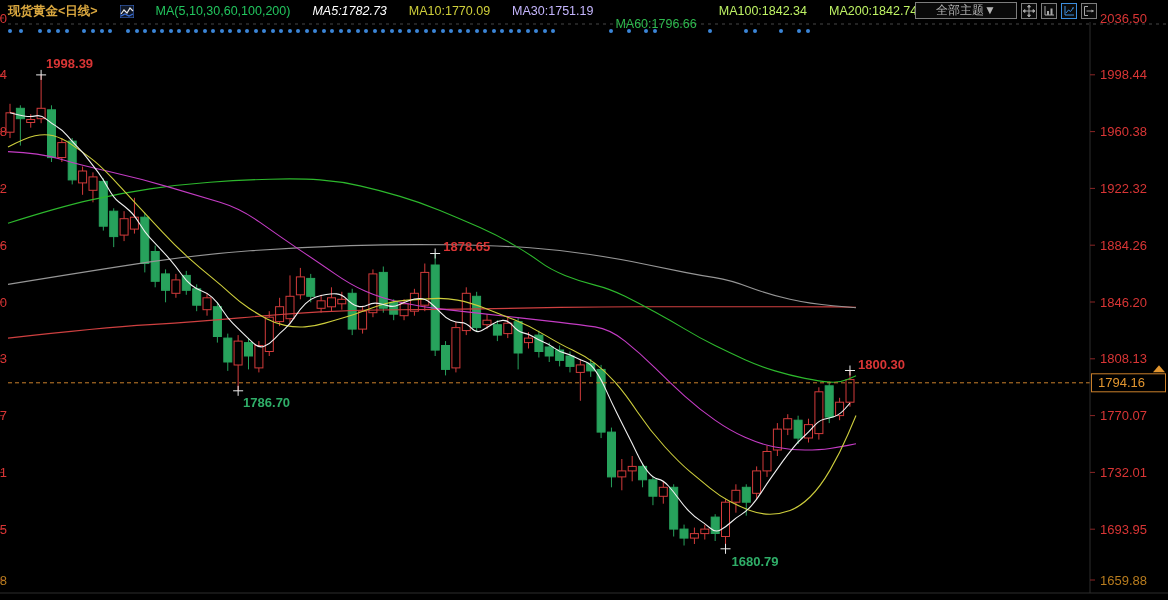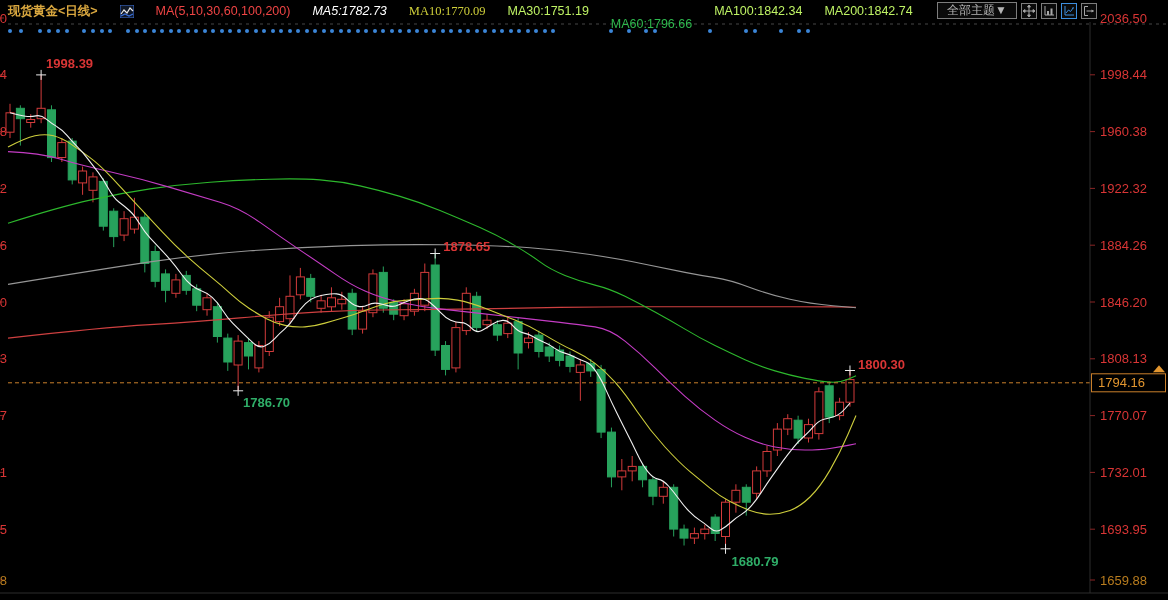--- a/index.html
+++ b/index.html
@@ -3,29 +3,29 @@
 <meta charset="utf-8">
 <style>
   html,body{margin:0;padding:0;background:#000;}
   body{font-family:"Liberation Sans","DejaVu Sans",sans-serif;}
   .app{position:relative;width:1168px;height:600px;background:#000;overflow:hidden;}
   svg text{font-family:"Liberation Sans","DejaVu Sans",sans-serif;}
   .hdr{position:absolute;top:0;left:0;width:1168px;height:22px;display:flex;align-items:center;z-index:3;font-size:12.5px;white-space:nowrap;}
   .hdr .lg{display:flex;align-items:center;margin-left:8px;gap:22px;}
   .t-title{color:#d9a73f;font-weight:700;}
   .mini-ic{display:inline-flex;width:14px;height:13px;}
-  .c-mag{color:#ef4444;}
+  .c-mag{color:#22c55e;}
   .c-ma5{color:#ffffff;font-style:italic;}
-  .c-ma10{color:#cfcf3a;font-family:Liberation Serif, serif;}
-  .c-ma30{color:#bef264;}
+  .c-ma10{color:#cfcf3a;}
+  .c-ma30{color:#c4b5fd;}
   .c-ma60{color:#2eb94e;margin-top:26px;}
   .c-ma100{color:#bef264;}
   .c-ma200{color:#bef264;}
   .hdr .rg{position:absolute;right:71px;top:2px;display:flex;align-items:center;gap:4px;}
-  .dropdown{border:1px solid #7d7d7d;color:#b5b5b5;font-size:12px;height:15px;line-height:15px;padding:0 8px;min-width:62px;text-align:center;cursor:pointer;background:#0a0a0a;}
+  .dropdown{border:1px solid #7d7d7d;color:#b5b5b5;font-size:12px;height:15px;line-height:15px;padding:0 19px;min-width:62px;text-align:center;cursor:pointer;background:#0a0a0a;}
   .icbtn{width:16px;height:16px;border:1px solid #7d7d7d;background:#0a0a0a;display:inline-flex;align-items:center;justify-content:center;cursor:pointer;padding:0;box-sizing:border-box;}
   .icbtn.active{border-color:#3d8fe0;}
 </style>
 </head>
 <body>
 
 <div class="app">
 
   <div class="hdr">
     <div class="lg">

